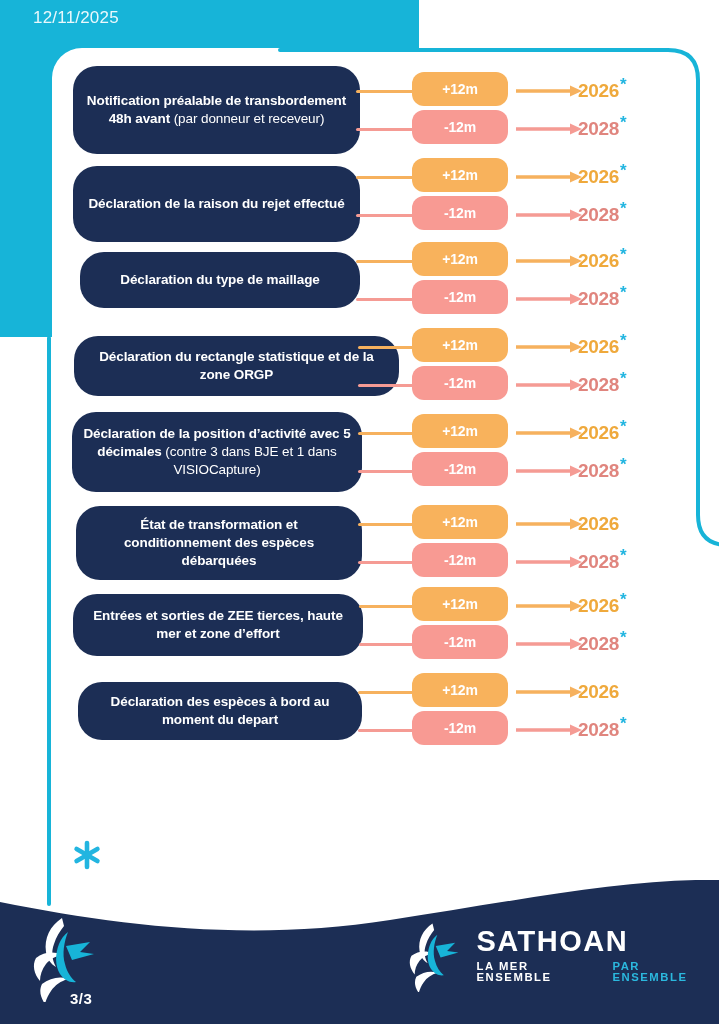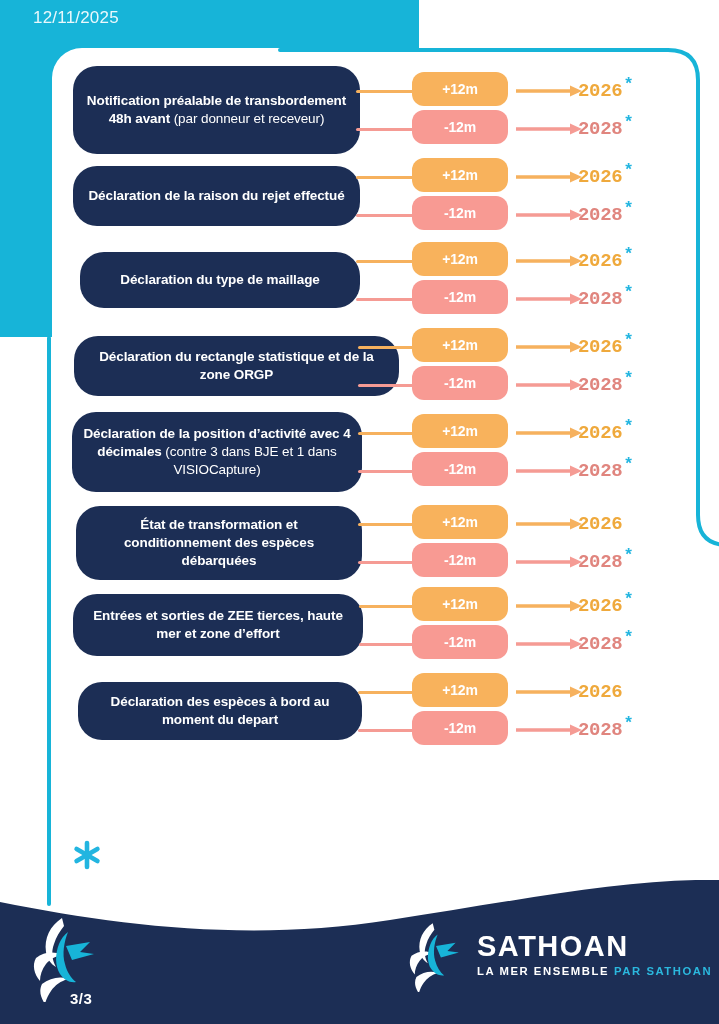--- a/index.html
+++ b/index.html
@@ -76,21 +76,21 @@
     color:#ffffff;font-weight:bold;font-size:14px;
     letter-spacing:-0.2px;
   }
   .pill-plus{background:#F8B25C;}
   .pill-minus{background:#F89A93;}
 
   .arrow{position:absolute;height:14px;width:72px;}
 
   .year{
     position:absolute;font-weight:bold;font-size:19px;
-    letter-spacing:-0.3px;white-space:nowrap;font-family:Liberation Mono, monospace;
+    letter-spacing:-0.3px;white-space:nowrap;
   }
   .year-2026{color:#EFA93C;}
   .year-2028{color:#E0857E;}
   .year .star{
     color:#22B5E0;font-size:17px;vertical-align:super;
     margin-left:1px;line-height:0;
   }
 
   
   .footnote{
@@ -158,21 +158,21 @@
         <div class="year year-2026" style="left: 578px; top: 80px;"><span>2026</span><span class="star">*</span></div>
         <div class="connector conn-minus" style="left: 356px; top: 127.5px; width: 60px;"></div>
         <div class="pill pill-minus" style="left: 412px; top: 110px;">-12m</div>
         <svg class="arrow" viewBox="0 0 72 14" style="left: 516px; top: 122px;">
           <line x1="0" y1="7" x2="56" y2="7" stroke="#F59B94" stroke-width="3.4" stroke-linecap="round"></line>
           <path d="M54 1.5 L66 7 L54 12.5 Z" fill="#F59B94"></path>
         </svg>
         <div class="year year-2028" style="left: 578px; top: 118px;"><span>2028</span><span class="star">*</span></div>
       </div>
       <div class="row" style="top: 0px;">
-        <div class="label-box" style="left: 73px; top: 166px; width: 287px; height: 60px;">
+        <div class="label-box" style="left: 73px; top: 166px; width: 287px; height: 76px;">
           <div><span>Déclaration de la raison du rejet effectué</span></div>
         </div>
         <div class="connector conn-plus" style="left: 356px; top: 175.5px; width: 60px;"></div>
         <div class="pill pill-plus" style="left: 412px; top: 158px;">+12m</div>
         <svg class="arrow" viewBox="0 0 72 14" style="left: 516px; top: 170px;">
           <line x1="0" y1="7" x2="56" y2="7" stroke="#F6B15E" stroke-width="3.4" stroke-linecap="round"></line>
           <path d="M54 1.5 L66 7 L54 12.5 Z" fill="#F6B15E"></path>
         </svg>
         <div class="year year-2026" style="left: 578px; top: 166px;"><span>2026</span><span class="star">*</span></div>
         <div class="connector conn-minus" style="left: 356px; top: 213.5px; width: 60px;"></div>
@@ -216,21 +216,21 @@
         <div class="connector conn-minus" style="left: 358px; top: 383.5px; width: 58px;"></div>
         <div class="pill pill-minus" style="left: 412px; top: 366px;">-12m</div>
         <svg class="arrow" viewBox="0 0 72 14" style="left: 516px; top: 378px;">
           <line x1="0" y1="7" x2="56" y2="7" stroke="#F59B94" stroke-width="3.4" stroke-linecap="round"></line>
           <path d="M54 1.5 L66 7 L54 12.5 Z" fill="#F59B94"></path>
         </svg>
         <div class="year year-2028" style="left: 578px; top: 374px;"><span>2028</span><span class="star">*</span></div>
       </div>
       <div class="row" style="top: 0px;">
         <div class="label-box" style="left: 72px; top: 412px; width: 290px; height: 80px;">
-          <div><span>Déclaration de la position d’activité avec 4 décimales</span><span class="normal"> (contre 3 dans BJE et 1 dans VISIOCapture)</span></div>
+          <div><span>Déclaration de la position d’activité avec 5 décimales</span><span class="normal"> (contre 3 dans BJE et 1 dans VISIOCapture)</span></div>
         </div>
         <div class="connector conn-plus" style="left: 358px; top: 431.5px; width: 58px;"></div>
         <div class="pill pill-plus" style="left: 412px; top: 414px;">+12m</div>
         <svg class="arrow" viewBox="0 0 72 14" style="left: 516px; top: 426px;">
           <line x1="0" y1="7" x2="56" y2="7" stroke="#F6B15E" stroke-width="3.4" stroke-linecap="round"></line>
           <path d="M54 1.5 L66 7 L54 12.5 Z" fill="#F6B15E"></path>
         </svg>
         <div class="year year-2026" style="left: 578px; top: 422px;"><span>2026</span><span class="star">*</span></div>
         <div class="connector conn-minus" style="left: 358px; top: 469.5px; width: 58px;"></div>
         <div class="pill pill-minus" style="left: 412px; top: 452px;">-12m</div>
@@ -338,18 +338,18 @@
       </g>
       <g fill="#17B4D8">
         <path d="M40 20 C 36 30 34 42 37 52 C 39 60 43 66 48 70 C 42 71 36 68 32 62 C 27 54 27 42 31 32 C 33 27 36 23 40 20 Z"></path>
         <path d="M38 34 L 62 30 L 52 40 L 66 42 L 44 48 Z"></path>
       </g>
     </svg>
     <div class="brand-word">
       <div class="brand-name">SATHOAN</div>
       <div class="brand-tag">
         <span class="tag-a">LA MER ENSEMBLE</span>
-        <span class="tag-b">PAR SATHOAN</span>
+        <span class="tag-b">PAR ENSEMBLE</span>
       </div>
     </div>
   </div>
 
 </div>
 
 </body></html>

